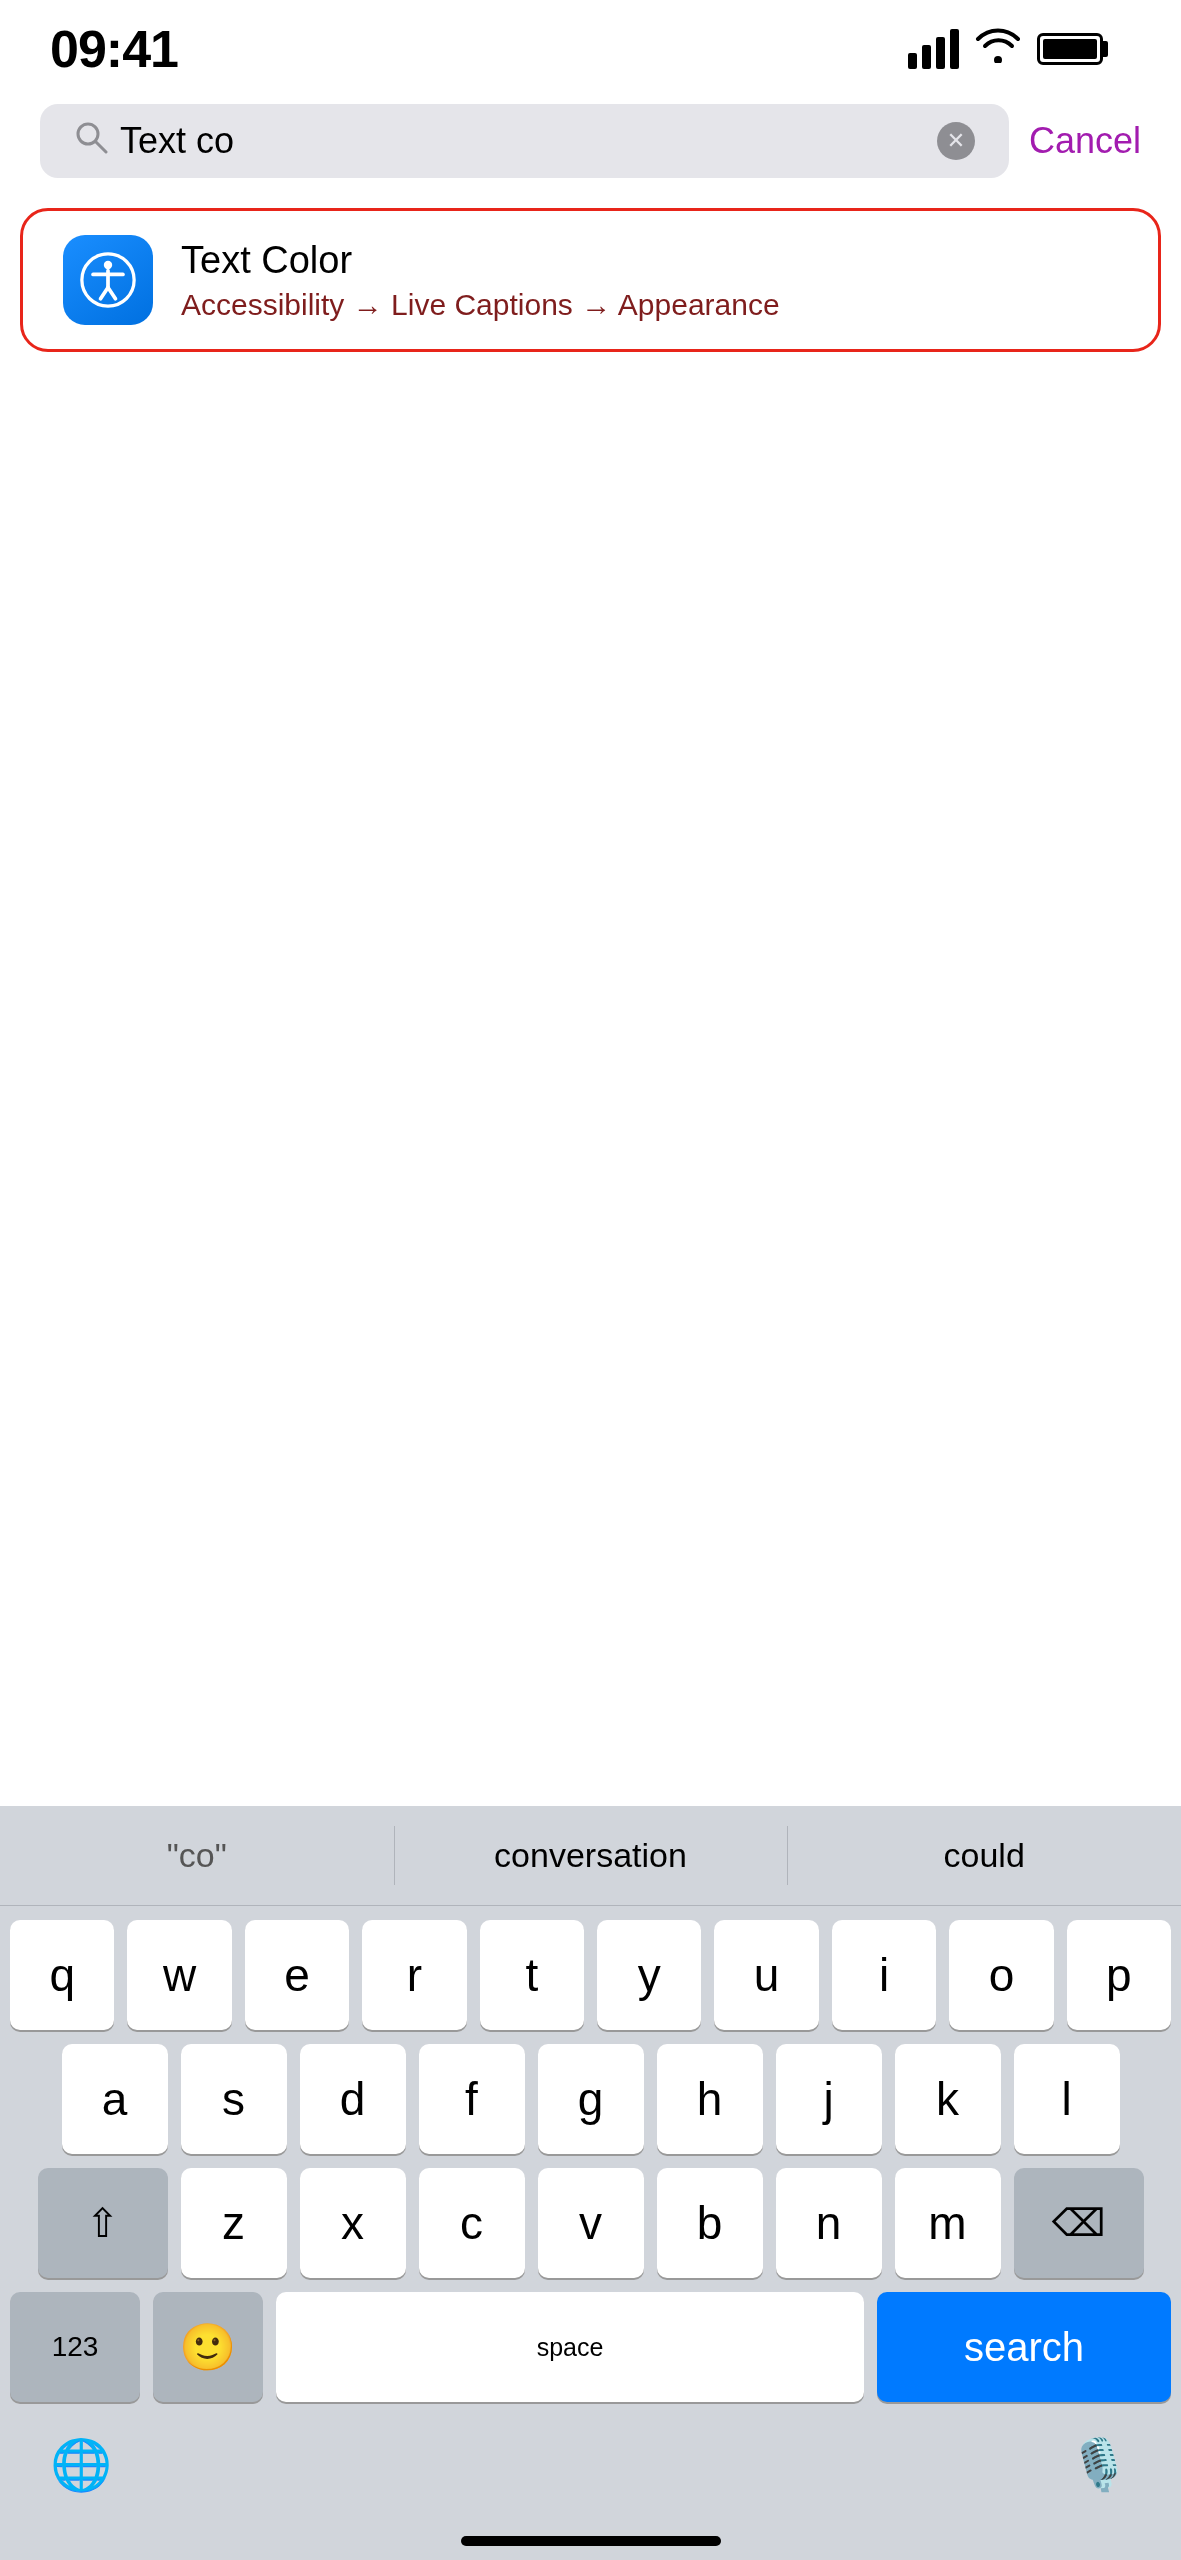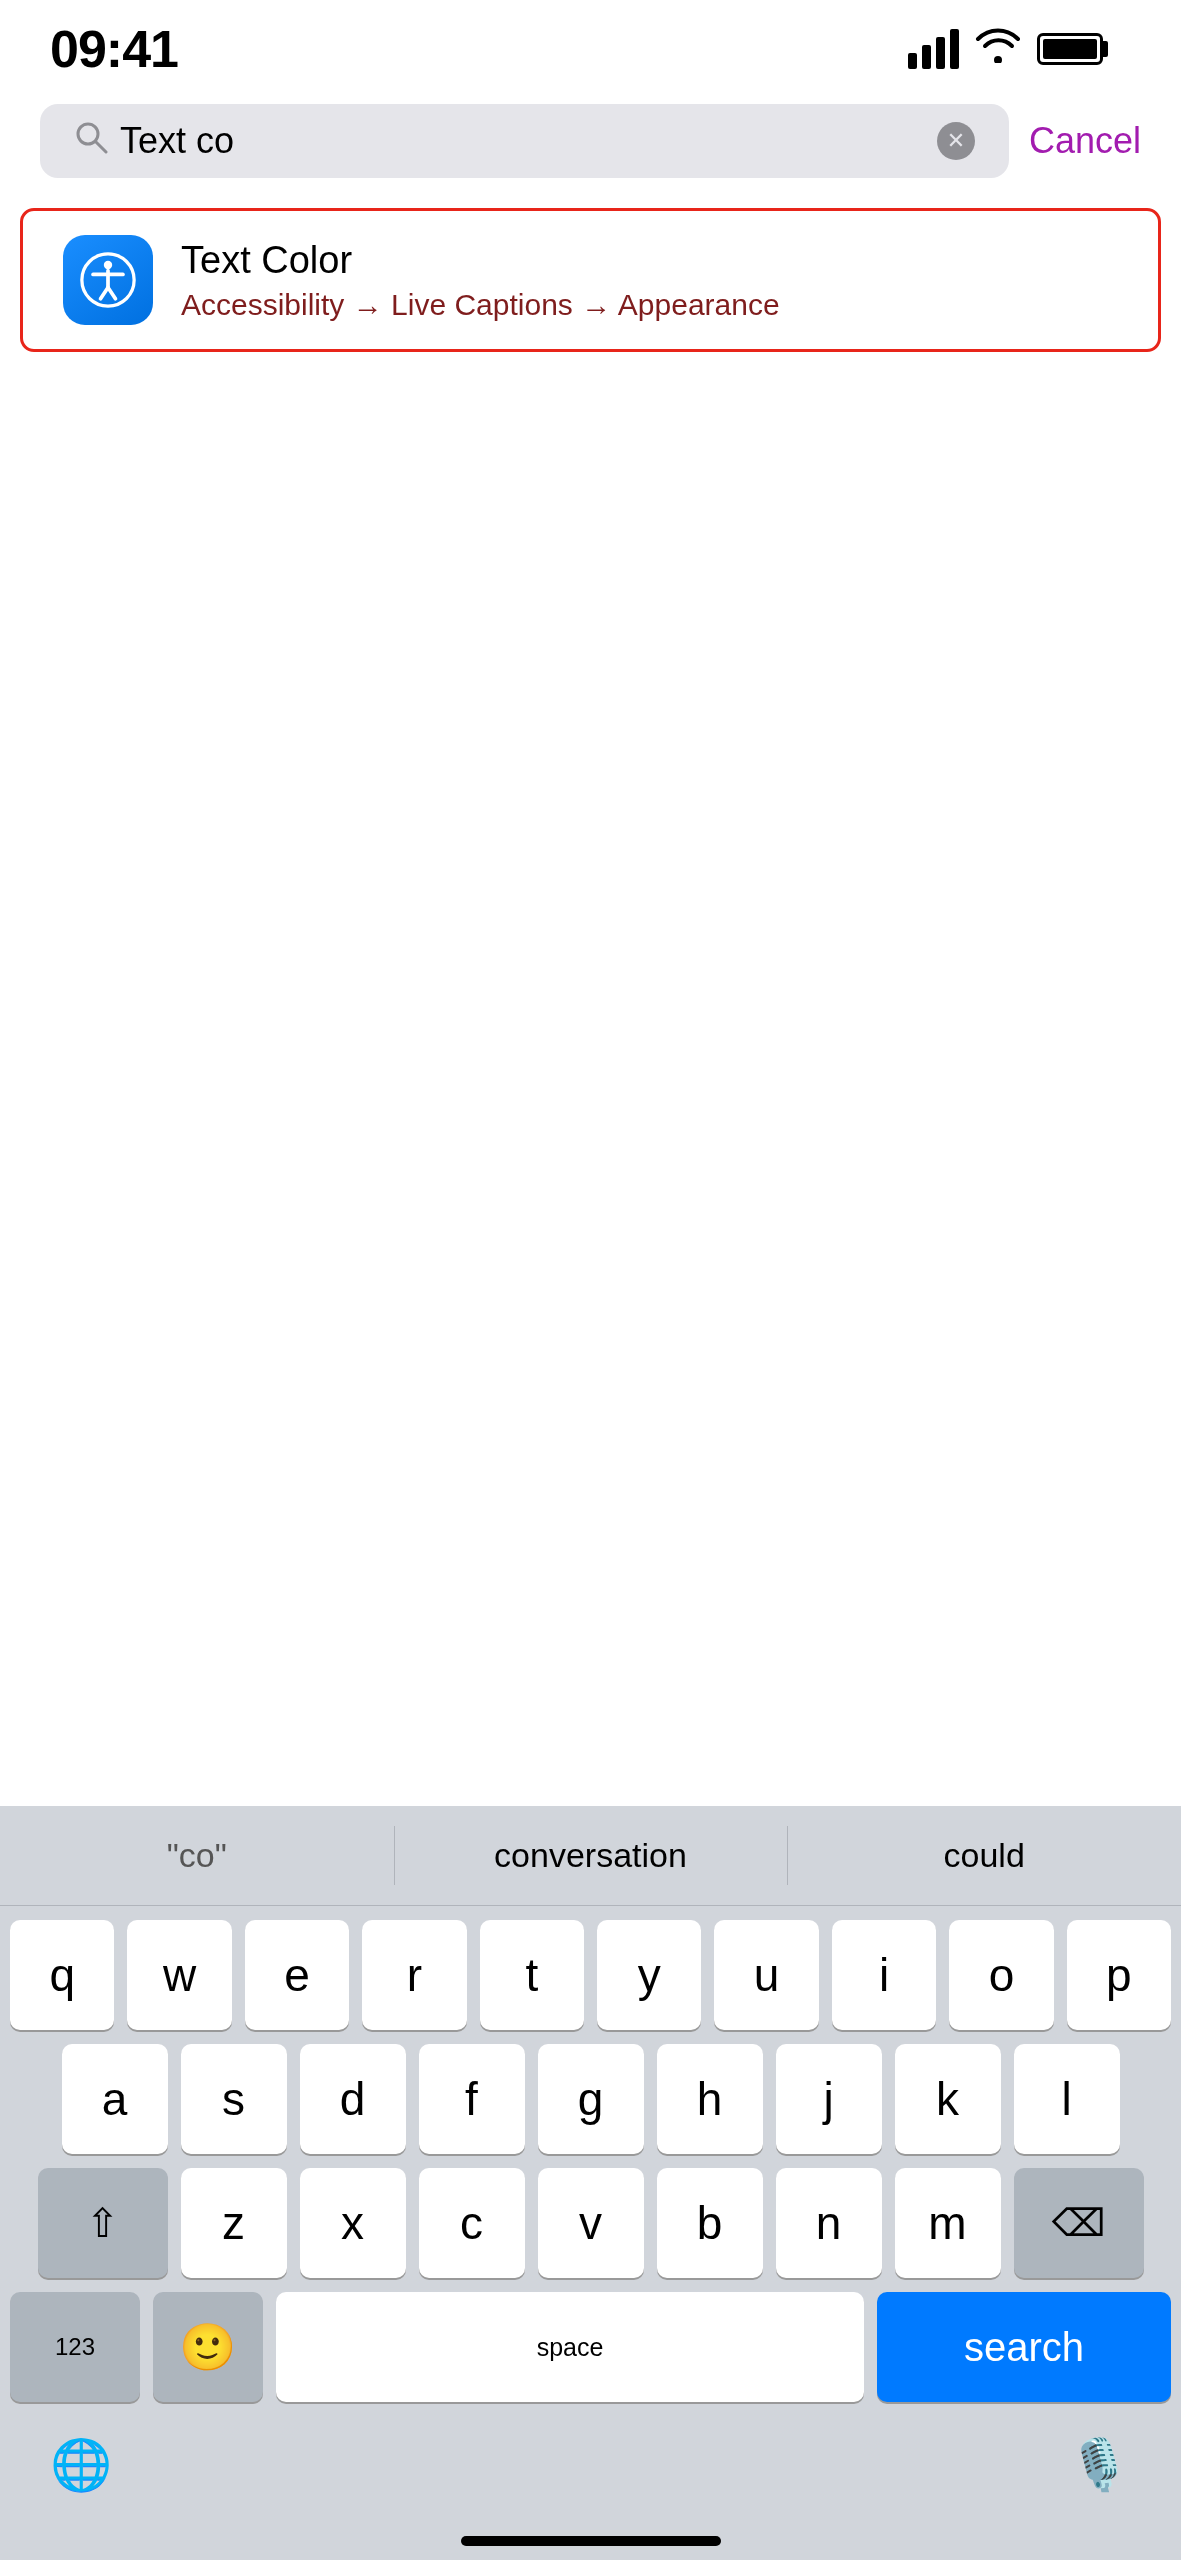--- a/index.html
+++ b/index.html
@@ -140,21 +140,21 @@
     
     .search-results {
       padding: 6px 0;
     }
 
     .result-item {
       display: flex;
       align-items: center;
       padding: 24px 40px;
       gap: 28px;
-      border-radius: 14px;
+      border-radius: 28px;
       margin: 10px 20px;
       border: 3px solid #e8251a;
       cursor: pointer;
       justify-content: center;
     }
 
     .result-icon {
       width: 90px;
       height: 90px;
       border-radius: 22px;
@@ -434,21 +434,21 @@
       <div class="key">x</div>
       <div class="key">c</div>
       <div class="key">v</div>
       <div class="key">b</div>
       <div class="key">n</div>
       <div class="key">m</div>
       <div class="key dark" style="min-width:130px; max-width:130px; font-size:38px;">⌫</div>
     </div>
 
     <div class="key-row">
-      <div class="key dark numbers-key" style="font-size:24px; min-width:130px; max-width:130px;">123</div>
+      <div class="key dark numbers-key" style="font-size:28px; min-width:130px; max-width:130px;">123</div>
       <div class="key dark emoji-key" style="min-width:110px; max-width:110px;">🙂</div>
       <div class="key space-key">space</div>
       <div class="key search-key">search</div>
     </div>
   </div>
 
   <div class="bottom-bar">
     <div class="globe-icon">🌐</div>
     <div class="mic-icon">🎙️</div>
   </div>

